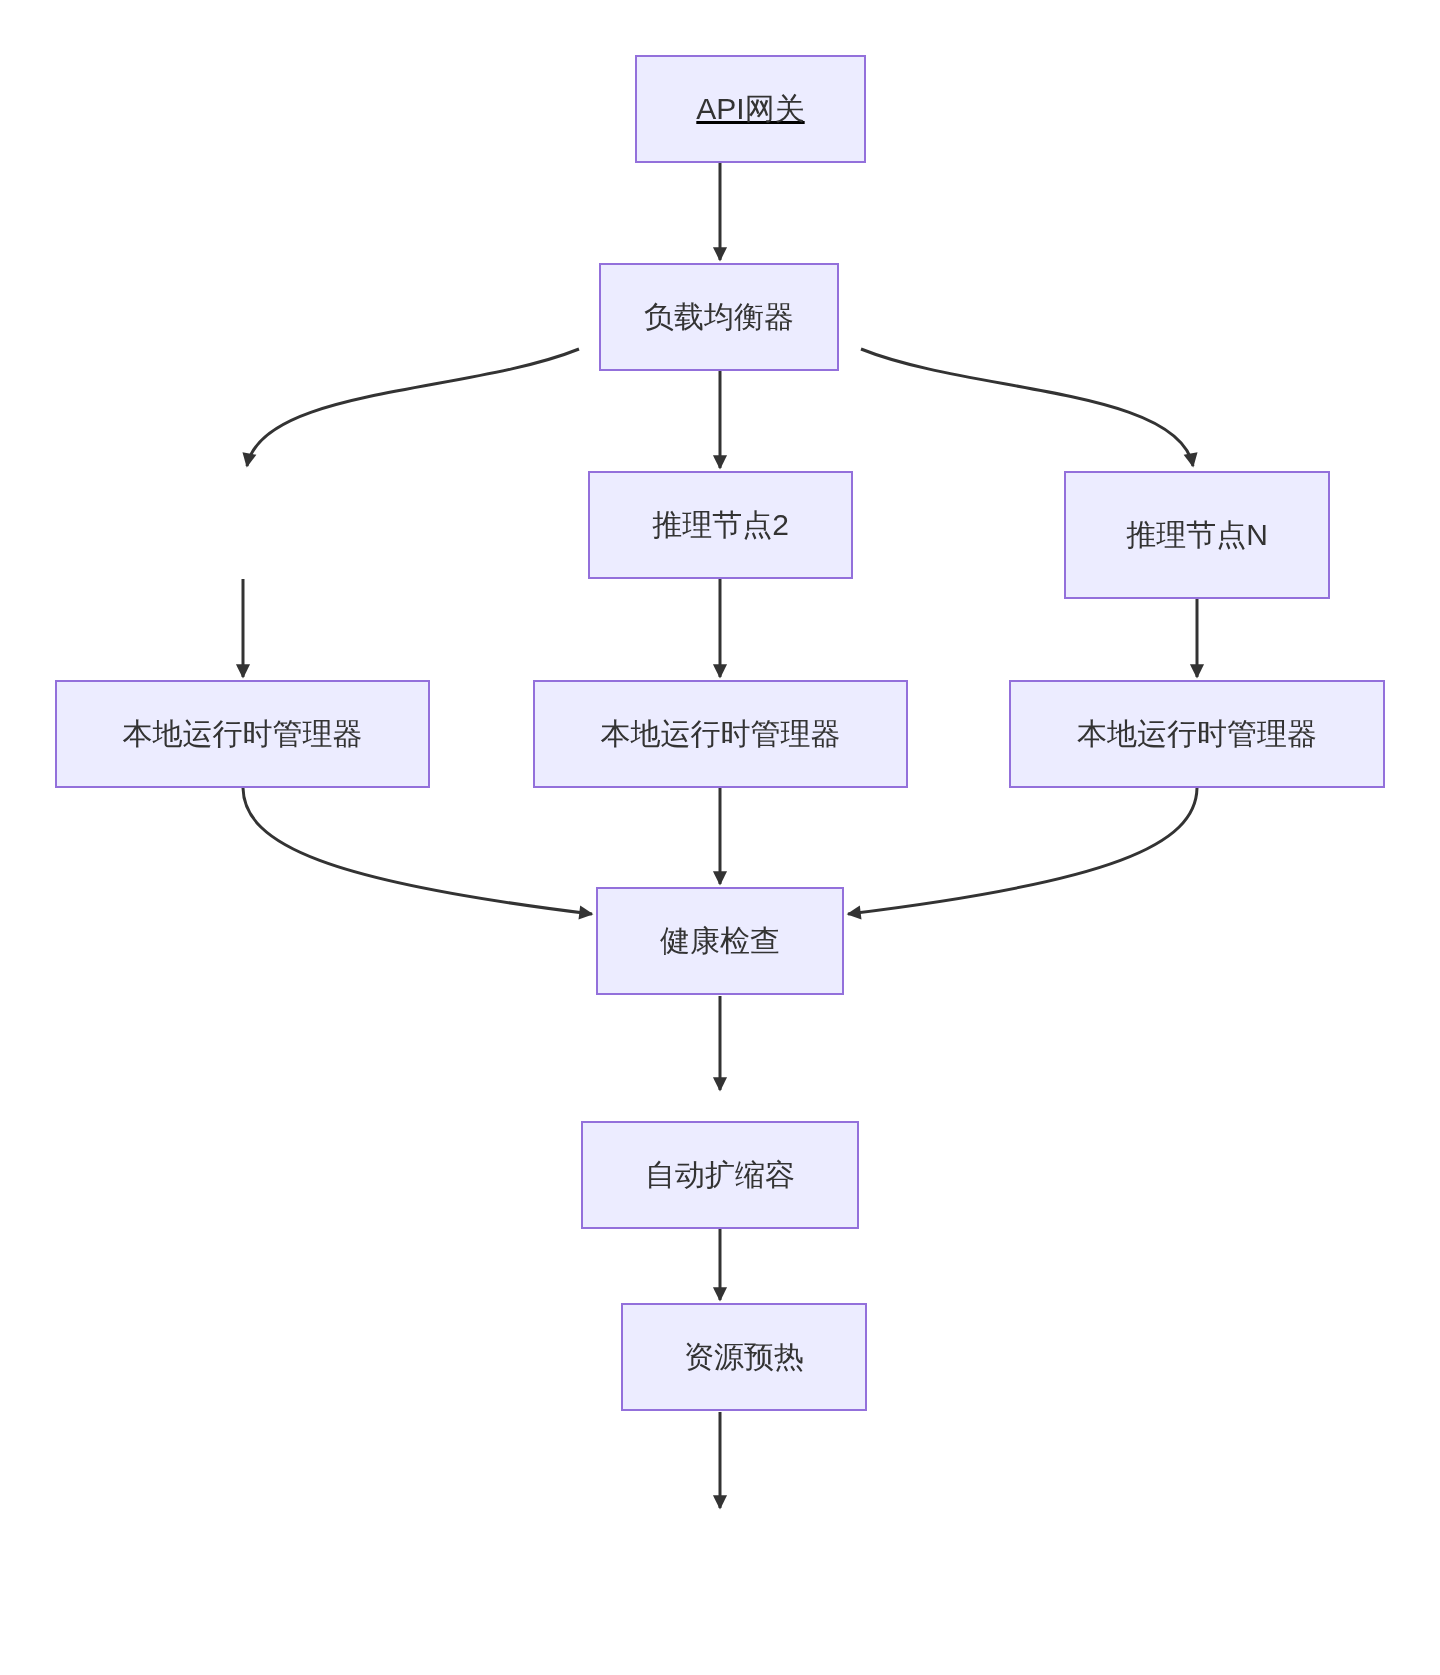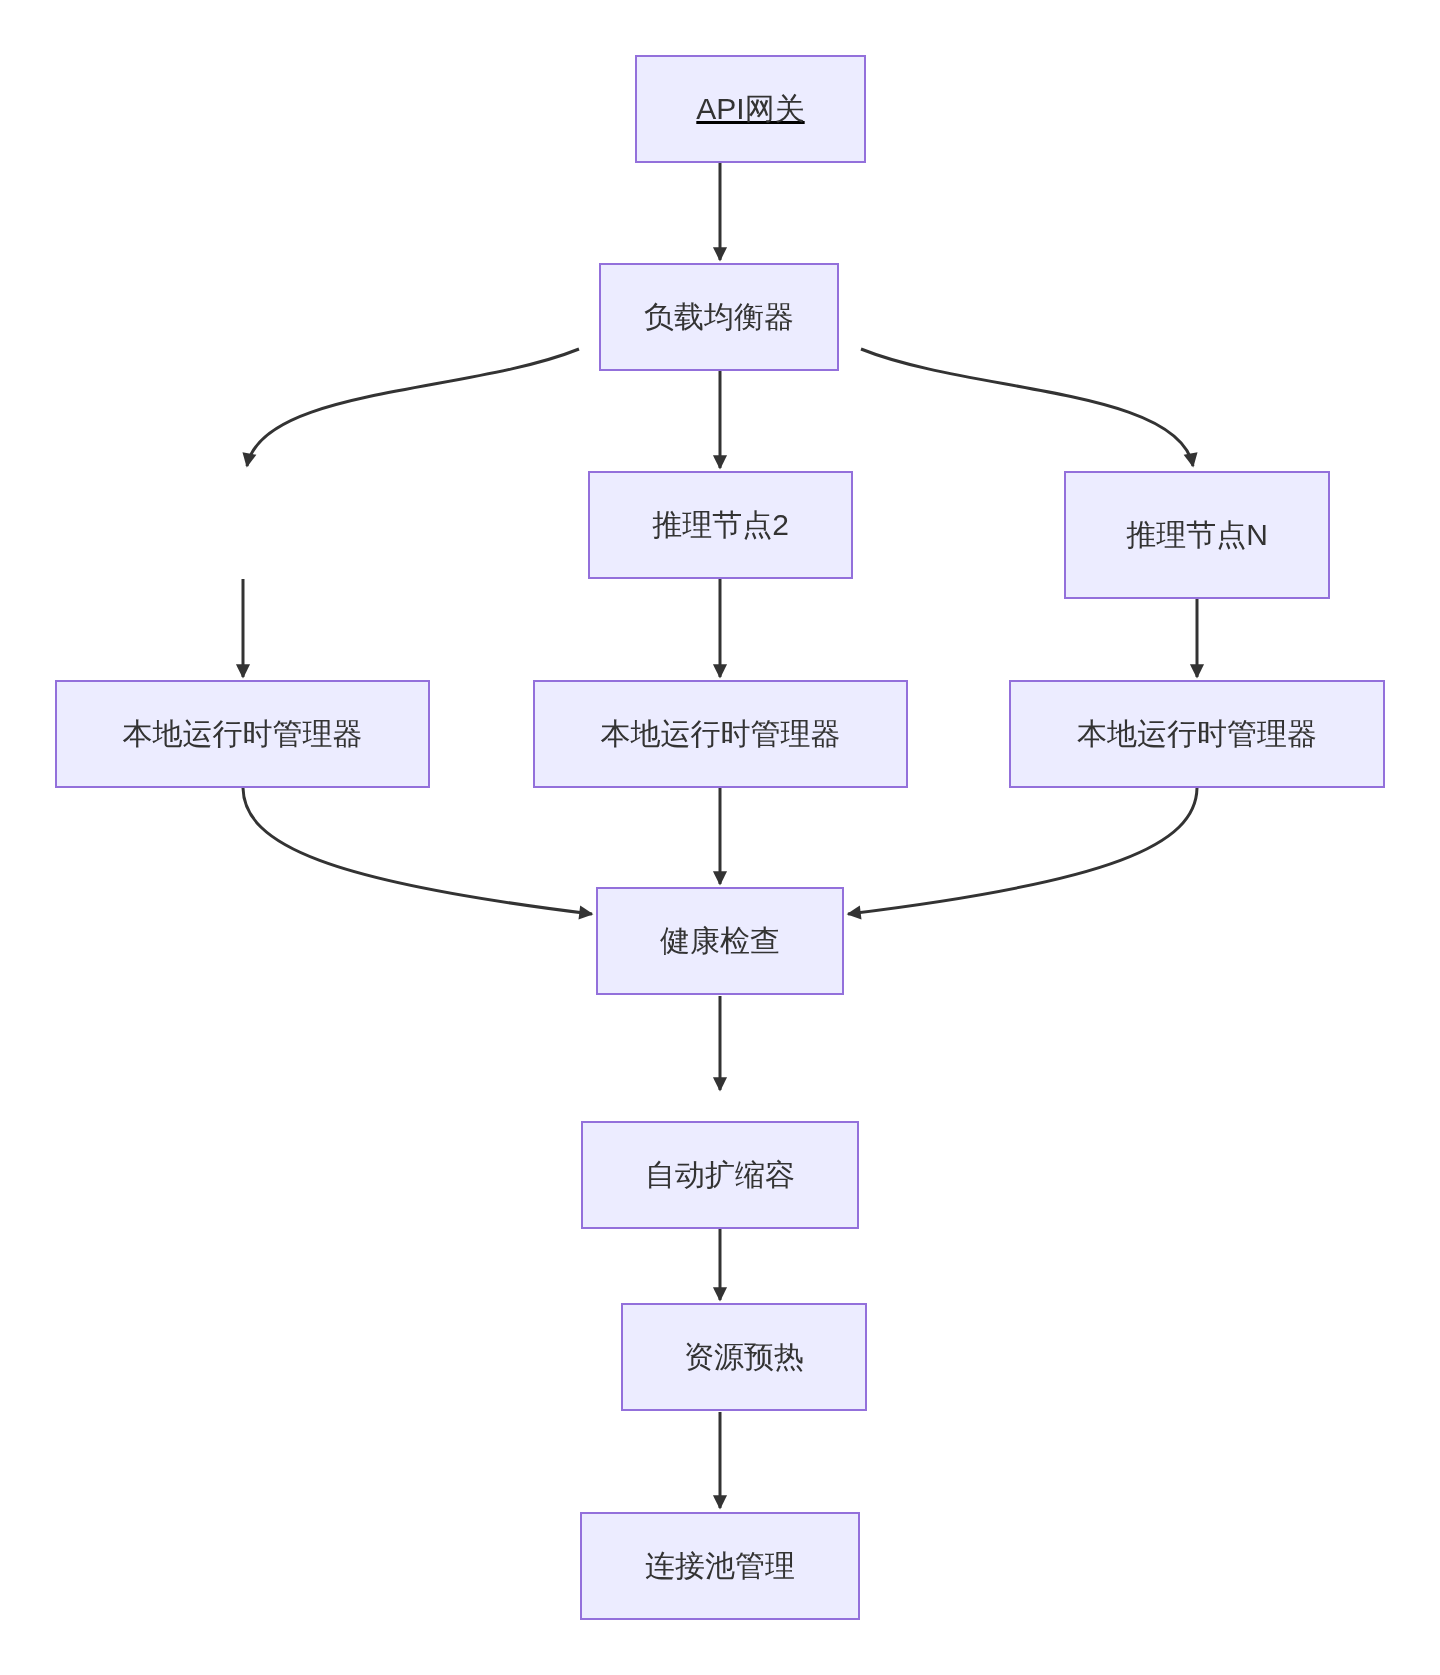--- a/index.html
+++ b/index.html
@@ -109,17 +109,14 @@
   </div>
 
   <div class="node" style="left:581px; top:1093px; width:278px; height:108px;margin-top:28px;">
     <span class="node-label">自动扩缩容</span>
   </div>
 
   <div class="node" style="left:597px; top:1303px; width:246px; height:108px;margin-left:24px;">
     <span class="node-label">资源预热</span>
   </div>
 
-  <div class="node" style="left:580px; top:1512px; width:280px; height:108px;">
-    <span class="node-label">连接池管理</span>
-  </div>
 
 </div>
 
 </body></html>

